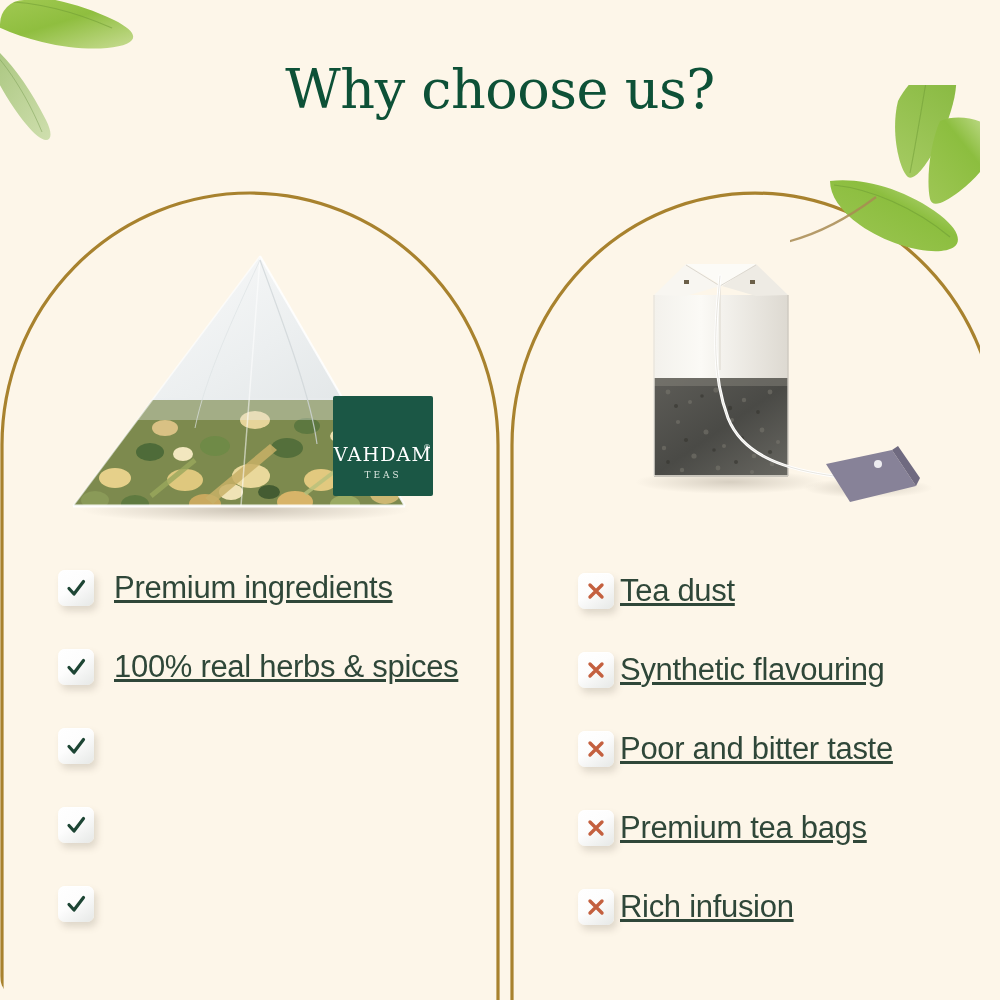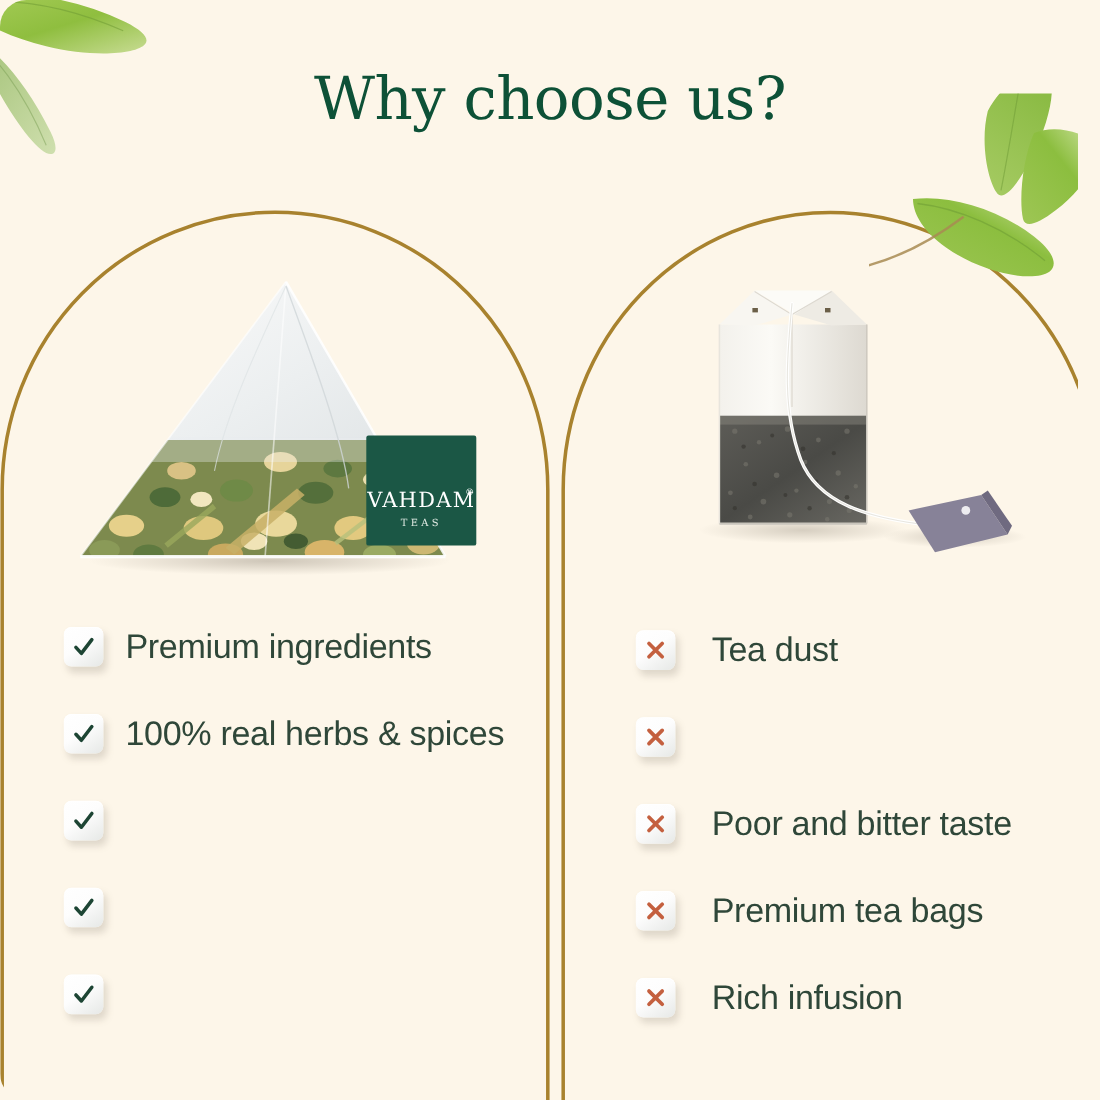--- a/index.html
+++ b/index.html
@@ -47,22 +47,23 @@
     display:flex;align-items:center;justify-content:center;
   }
   .mark svg{display:block;}
 
   .row-label{
     margin-left:20px;
     font-family:"Liberation Sans", sans-serif;
     font-size:31px;font-weight:400;letter-spacing:-0.3px;
     color:#2f4739;
     white-space:nowrap;
+    text-decoration:underline;
   }
-  .list-right .row-label{margin-left:33px;font-size:31px;}
+  .list-right .row-label{margin-left:6px;font-size:31px;}
 </style>
 </head>
 <body>
 
 <div id="stage">
 
   <svg class="arches" viewBox="0 0 1000 1000">
 
     <path d="M 2 1000 L 2 445 A 248 252 0 0 1 498 445 L 498 1000" fill="none" stroke="#a8822e" stroke-width="3.2"></path>
 
@@ -317,20 +318,21 @@
       </span>
       <span class="row-label">Tea dust</span>
     </div>
 
     <div class="row">
       <span class="mark">
         <svg width="22" height="22" viewBox="0 0 22 22">
             <path d="M 5 5 L 17 17 M 17 5 L 5 17" fill="none" stroke="#c4603f" stroke-width="3.4" stroke-linecap="round"></path>
           </svg>
       </span>
+      <span class="row-label">Synthetic flavouring</span>
     </div>
 
     <div class="row">
       <span class="mark">
         <svg width="22" height="22" viewBox="0 0 22 22">
             <path d="M 5 5 L 17 17 M 17 5 L 5 17" fill="none" stroke="#c4603f" stroke-width="3.4" stroke-linecap="round"></path>
           </svg>
       </span>
       <span class="row-label">Poor and bitter taste</span>
     </div>

